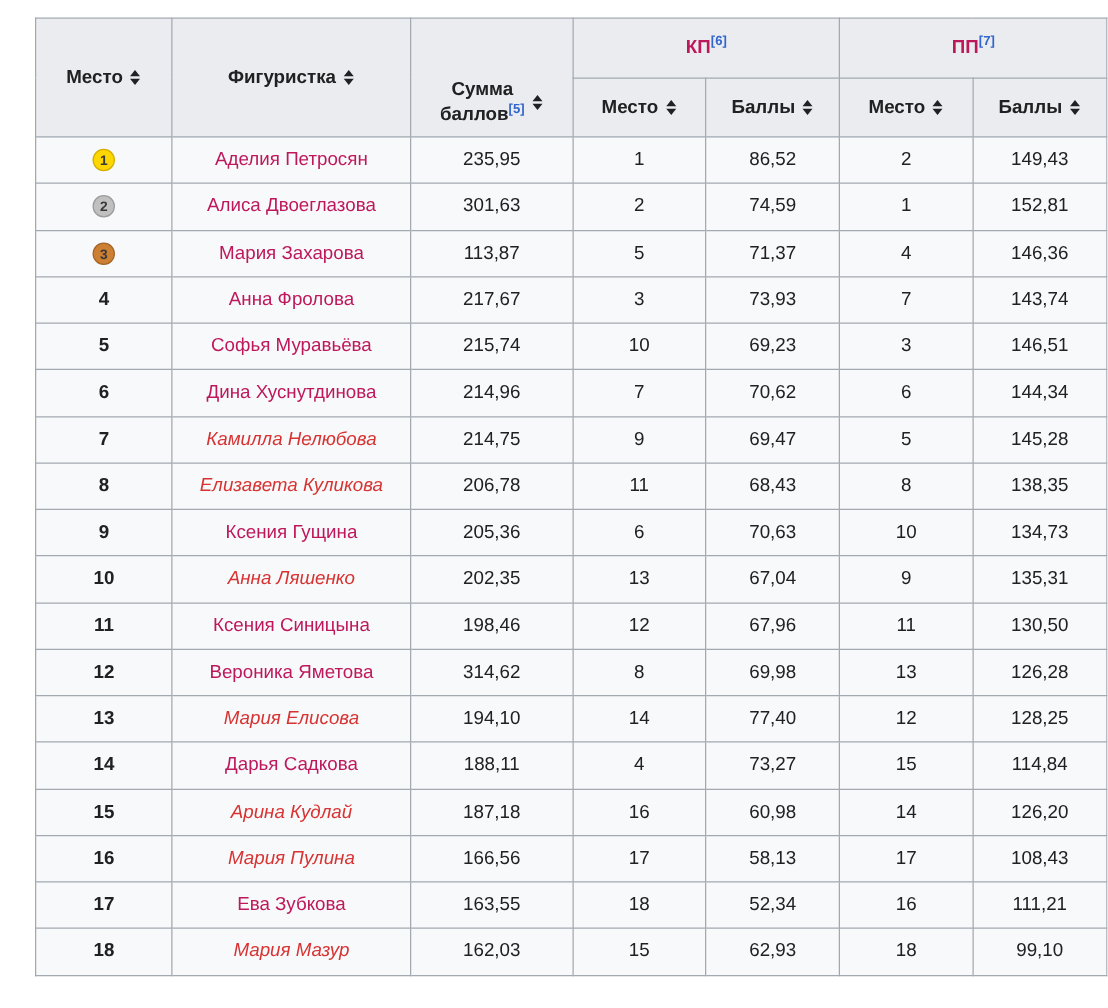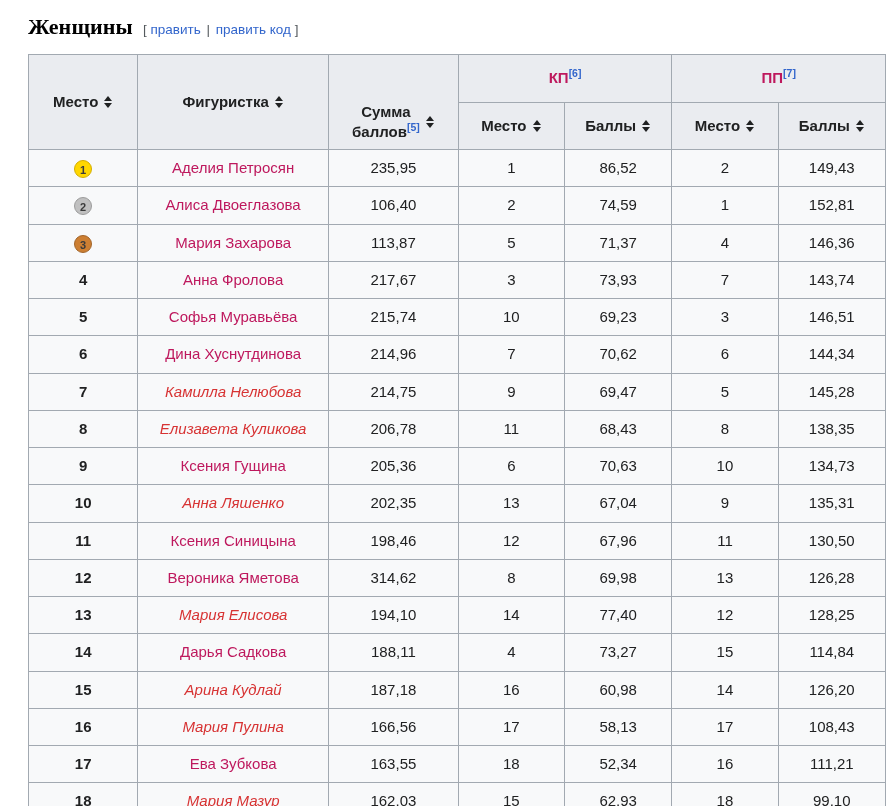--- a/index.html
+++ b/index.html
@@ -144,30 +144,20 @@
   .medal-1 { background: #ffd700; border: 1px solid #d4ae00; }
   .medal-2 { background: #c0c0c0; border: 1px solid #9c9c9c; }
   .medal-3 { background: #cd7f32; border: 1px solid #a2652a; }
   .two-line { line-height: 1.3; margin-top: 39px; }
 </style>
 </head>
 <body>
 
 <div class="page">
 
-  <div class="section-head">
-    <span class="section-title">Женщины</span>
-    <span class="edit-links">
-      <span class="brk">[</span>
-      <a class="edit-link">править</a>
-      <span class="sep">|</span>
-      <a class="edit-link">править код</a>
-      <span class="brk">]</span>
-    </span>
-  </div>
 
   <table class="wikitable">
     <thead>
       <tr>
         <th class="hdr-top-place" rowspan="2">
           <span class="hdr-inner">
             <span>Место</span>
             <span class="sort-arrows"></span>
           </span>
         </th>
@@ -226,21 +216,21 @@
           <td class="cell-name"><a class="link">Аделия Петросян</a></td>
           <td>235,95</td>
           <td>1</td>
           <td>86,52</td>
           <td>2</td>
           <td>149,43</td>
         </tr>
         <tr>
           <td class="place-cell"><span class="medal medal-2">2</span></td>
           <td class="cell-name"><a class="link">Алиса Двоеглазова</a></td>
-          <td>106,40</td>
+          <td>301,63</td>
           <td>2</td>
           <td>74,59</td>
           <td>1</td>
           <td>152,81</td>
         </tr>
         <tr>
           <td class="place-cell"><span class="medal medal-3">3</span></td>
           <td class="cell-name"><a class="link">Мария Захарова</a></td>
           <td>113,87</td>
           <td>5</td>

